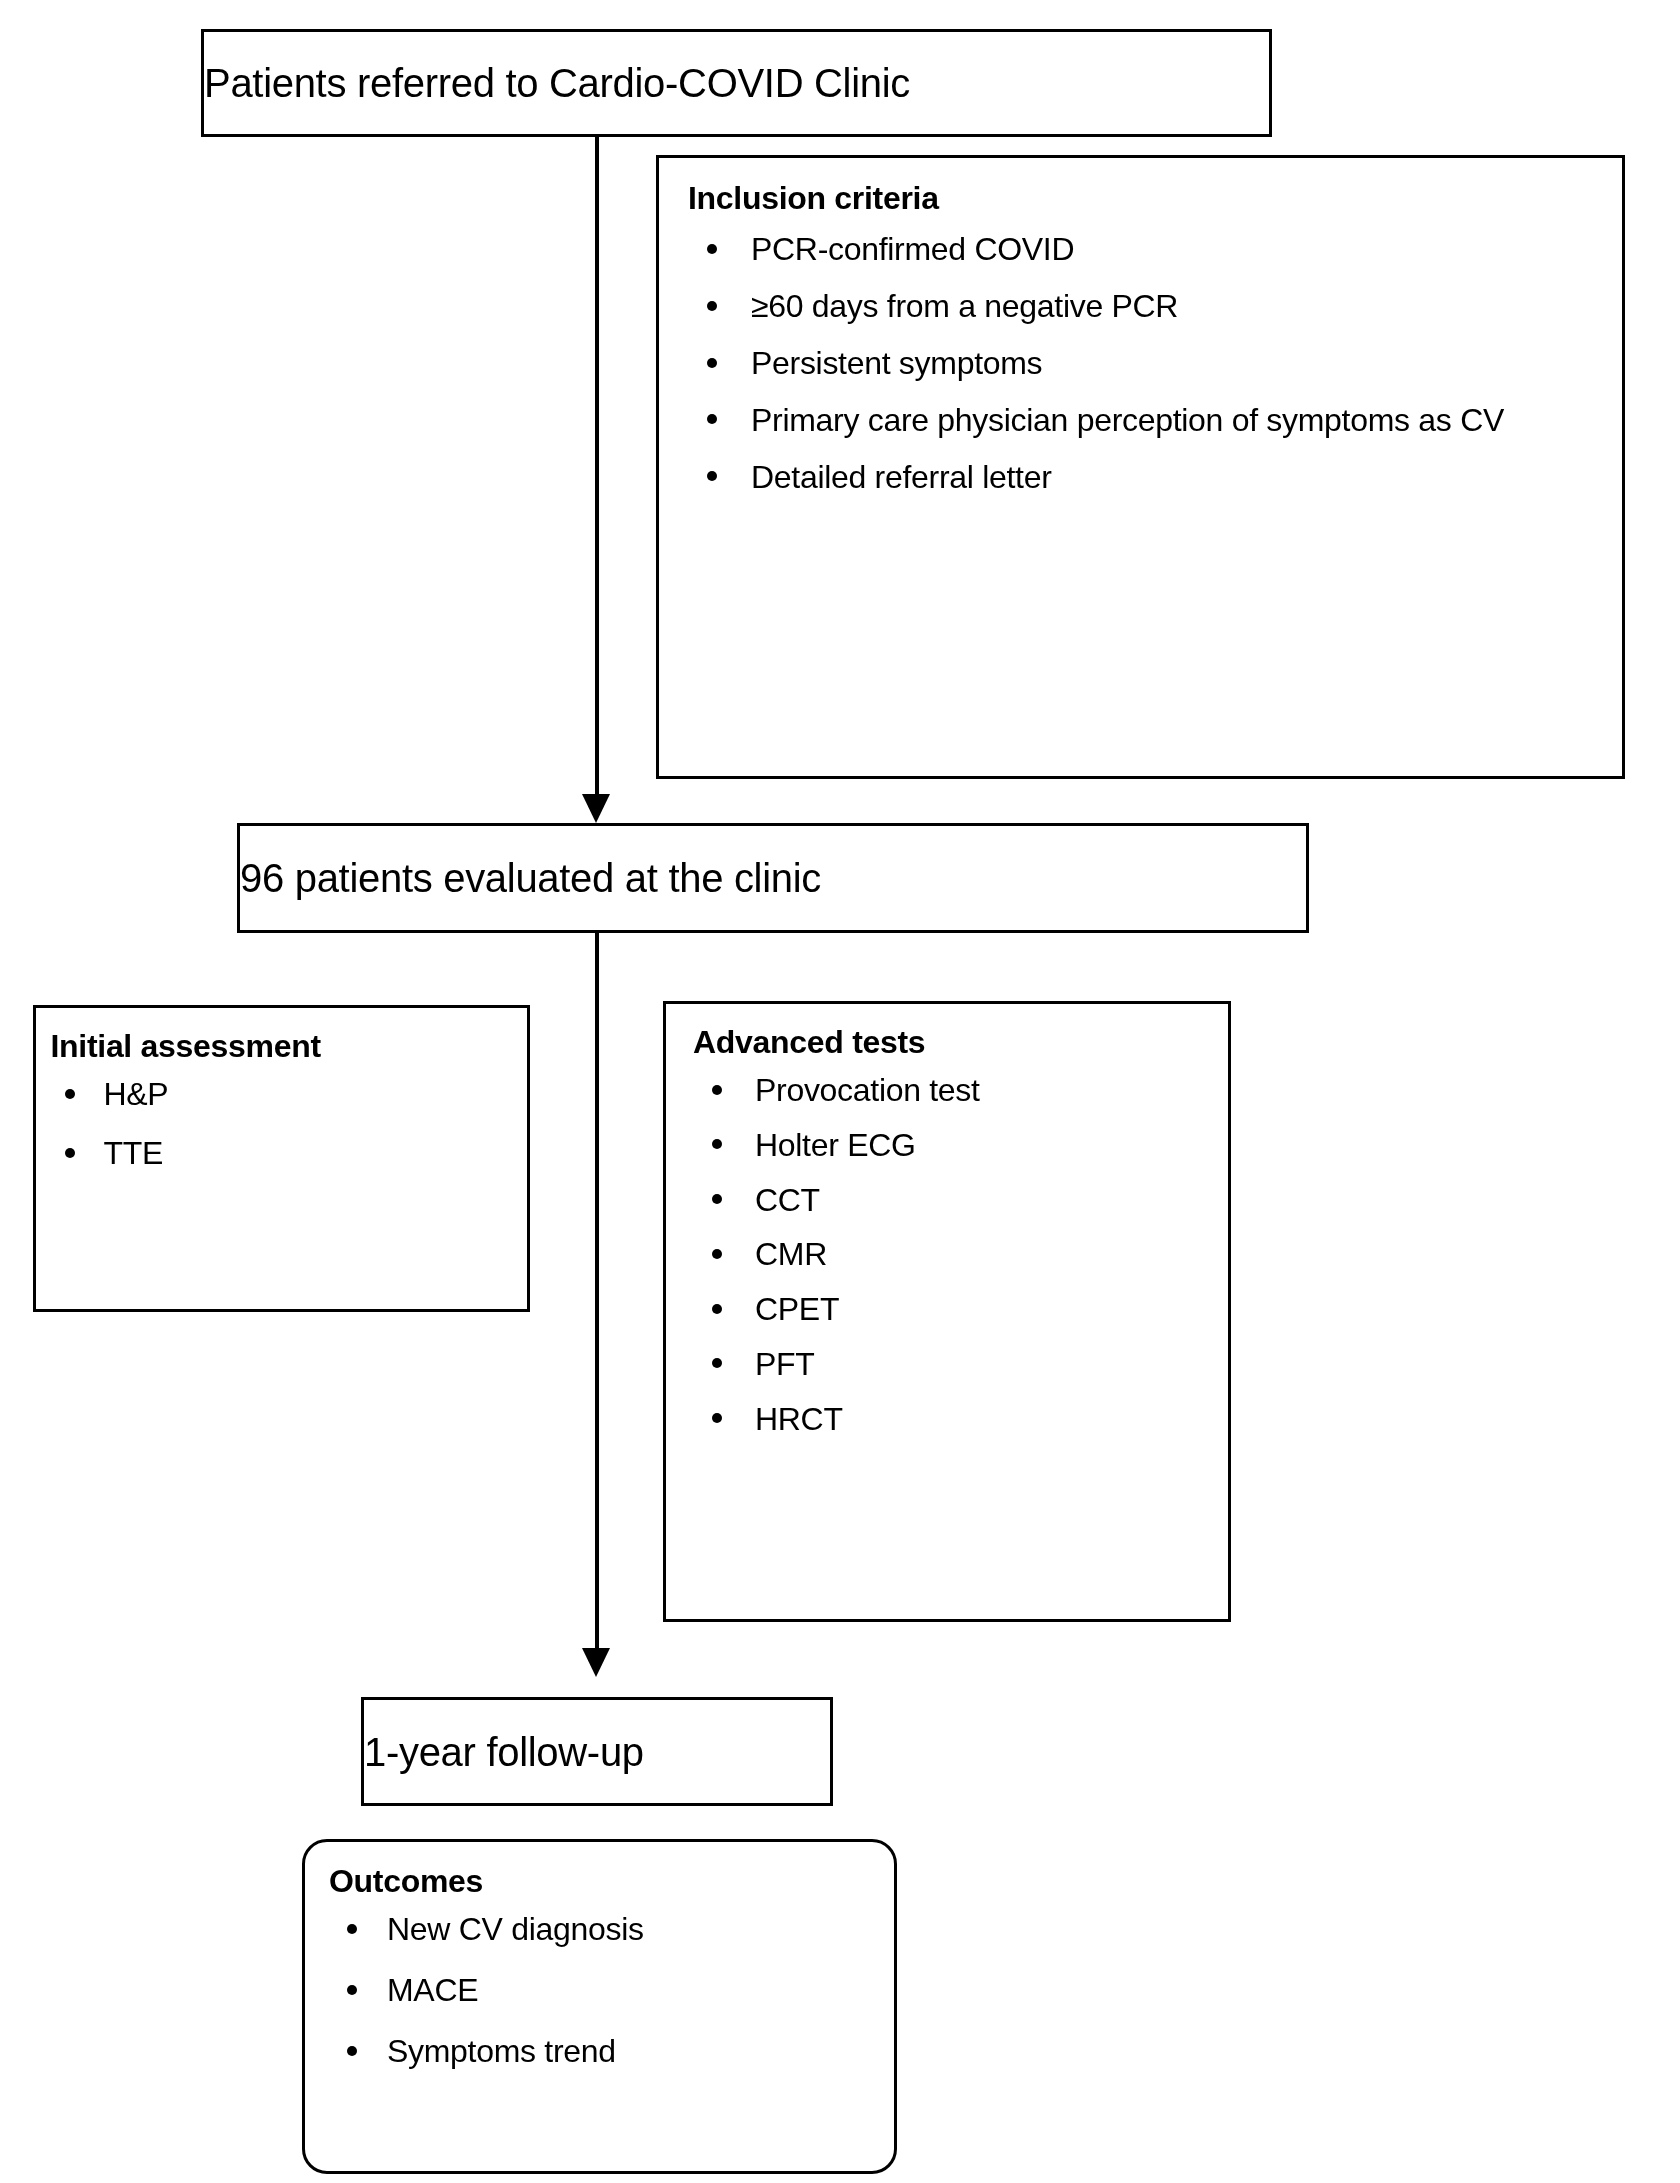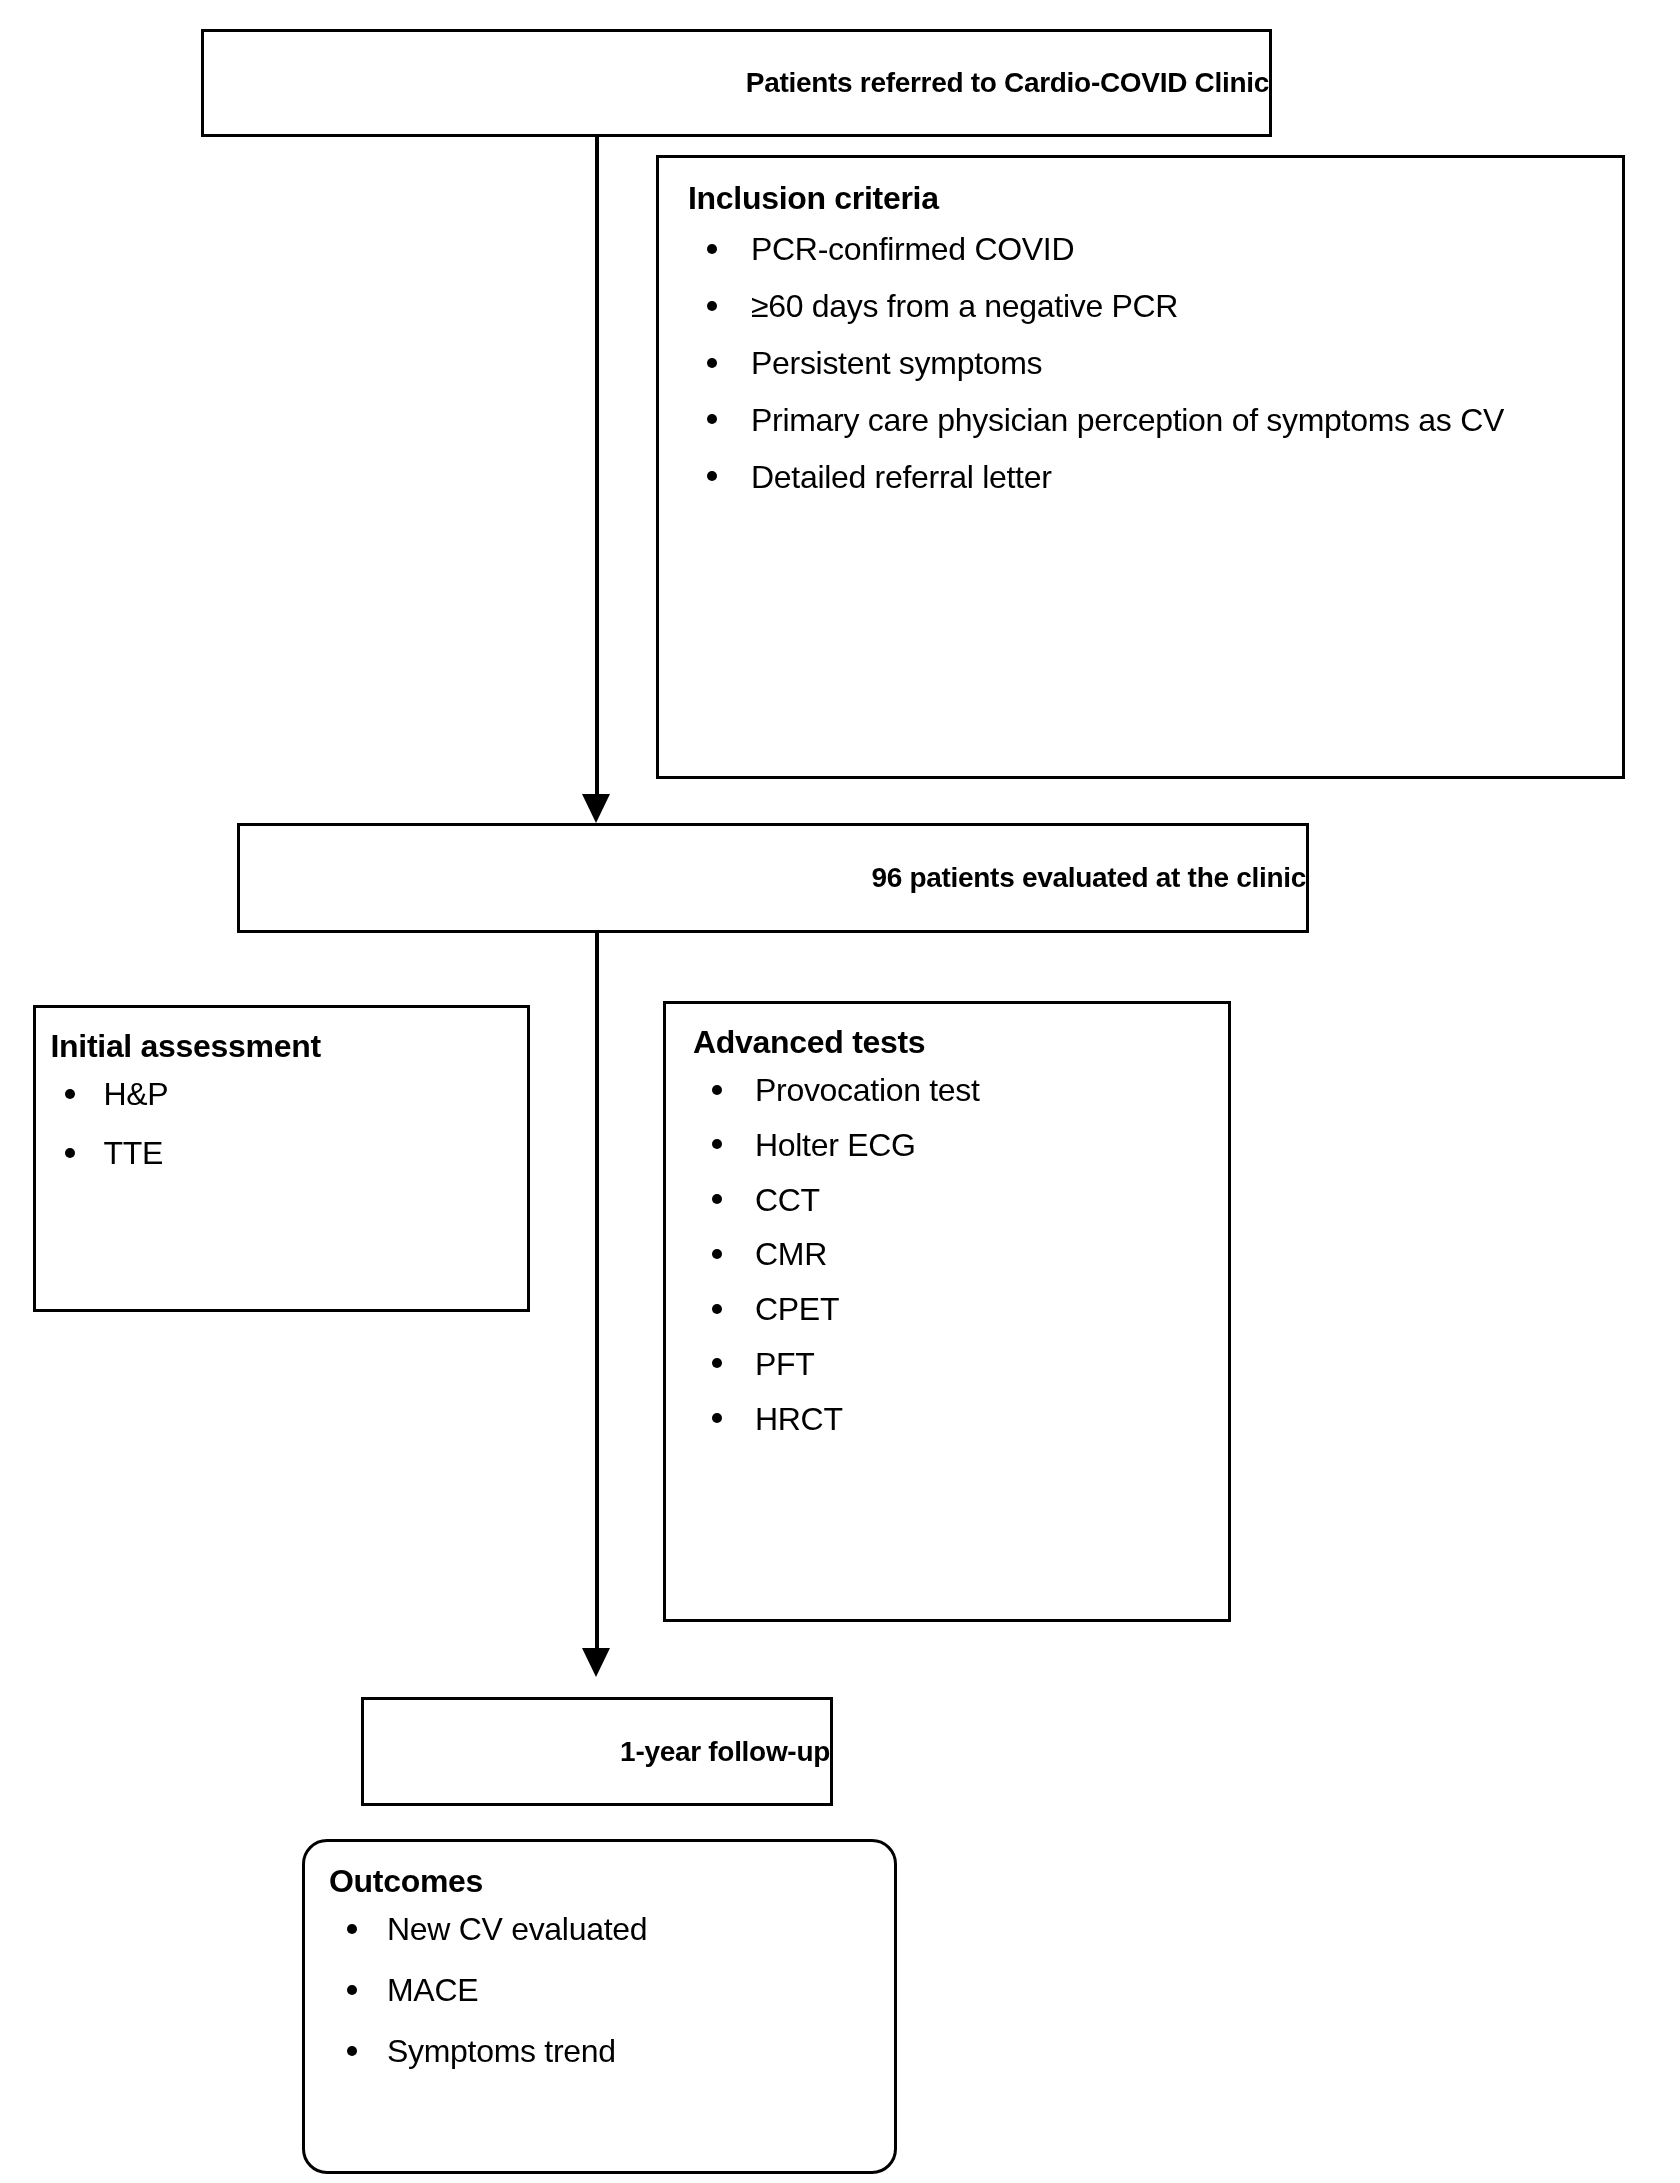--- a/index.html
+++ b/index.html
@@ -27,23 +27,23 @@
   }
   .node-box.thin {
     border-width: 3.1px;
   }
   .center-title {
     position: absolute;
     left: 0;
     right: 0;
     top: 50%;
     transform: translateY(-50%);
-    text-align: right;
-    font-weight: bold;
-    font-size: 28px;
+    text-align: left;
+    font-weight: normal;
+    font-size: 40px;
     line-height: 1.15;
     letter-spacing: -0.3px;
   }
   .panel-inner {
     position: absolute;
     left: 0;
     top: 0;
     right: 0;
     bottom: 0;
     padding: 22px 12.5px 10.4px 27px;
@@ -215,21 +215,21 @@
   <div class="node-box" id="followup-box" style="left:361px; top:1697px; width:472px; height:109px;">
     <div class="center-title">1-year follow-up</div>
   </div>
 
   <div class="node-box thin" id="outcomes-box" style="left:302px; top:1839px; width:595px; height:335px;border-radius:25px;">
     <div class="panel-inner">
       <div class="panel-heading">Outcomes</div>
       <ul class="bullets">
         <li>
           <span class="bullet-dot"></span>
-          <span>New CV evaluated</span>
+          <span>New CV diagnosis</span>
         </li>
         <li>
           <span class="bullet-dot"></span>
           <span>MACE</span>
         </li>
         <li>
           <span class="bullet-dot"></span>
           <span>Symptoms trend</span>
         </li>
       </ul>

